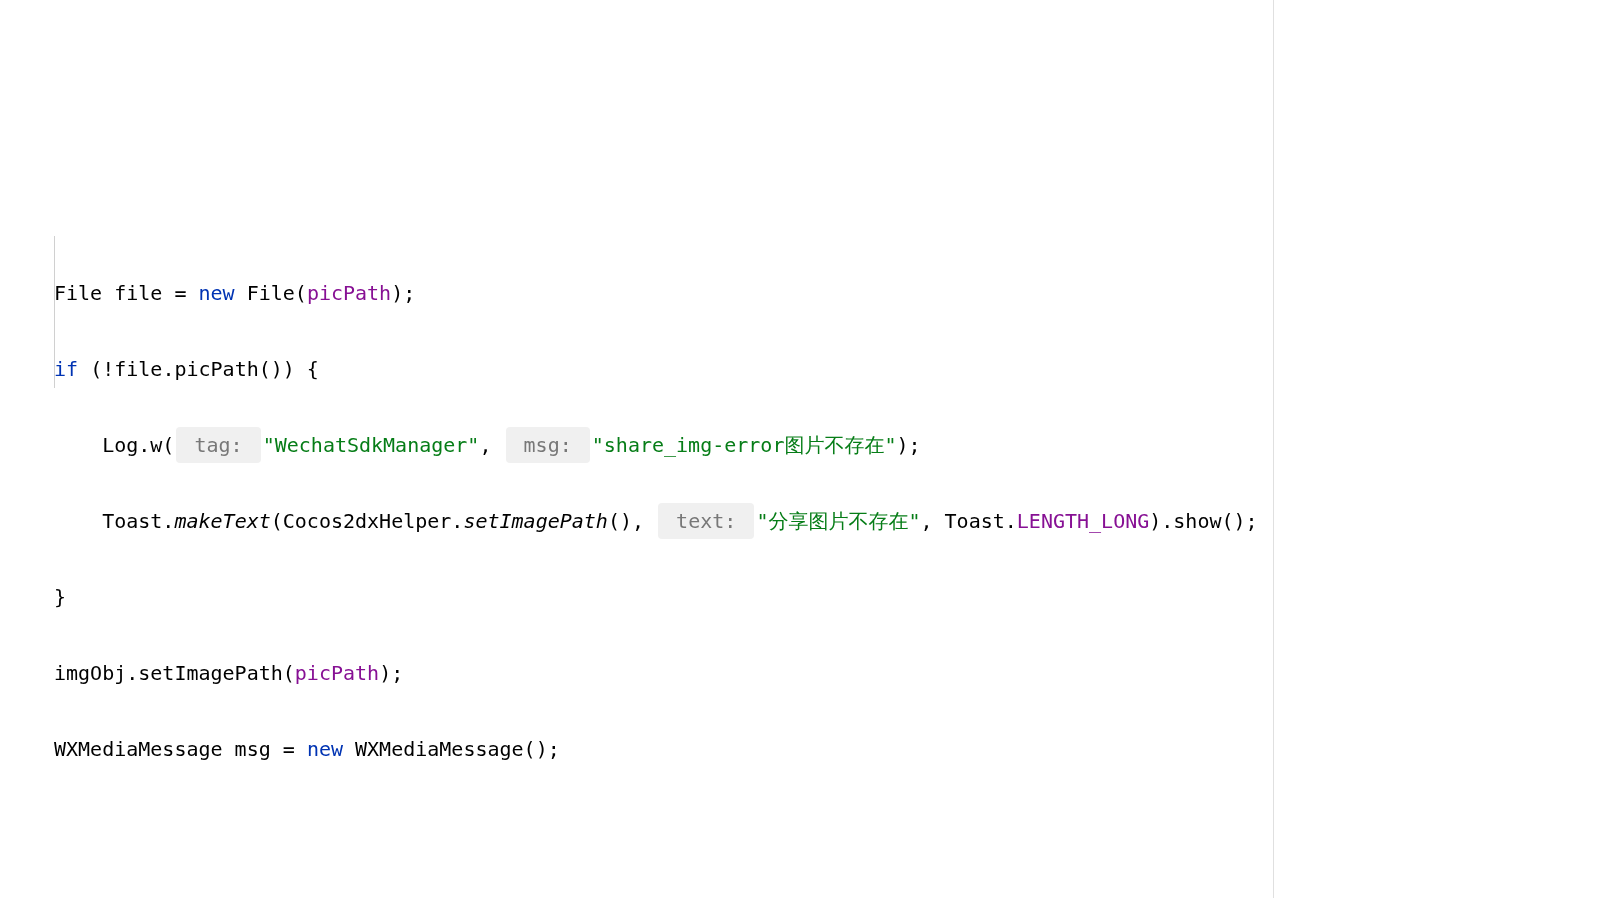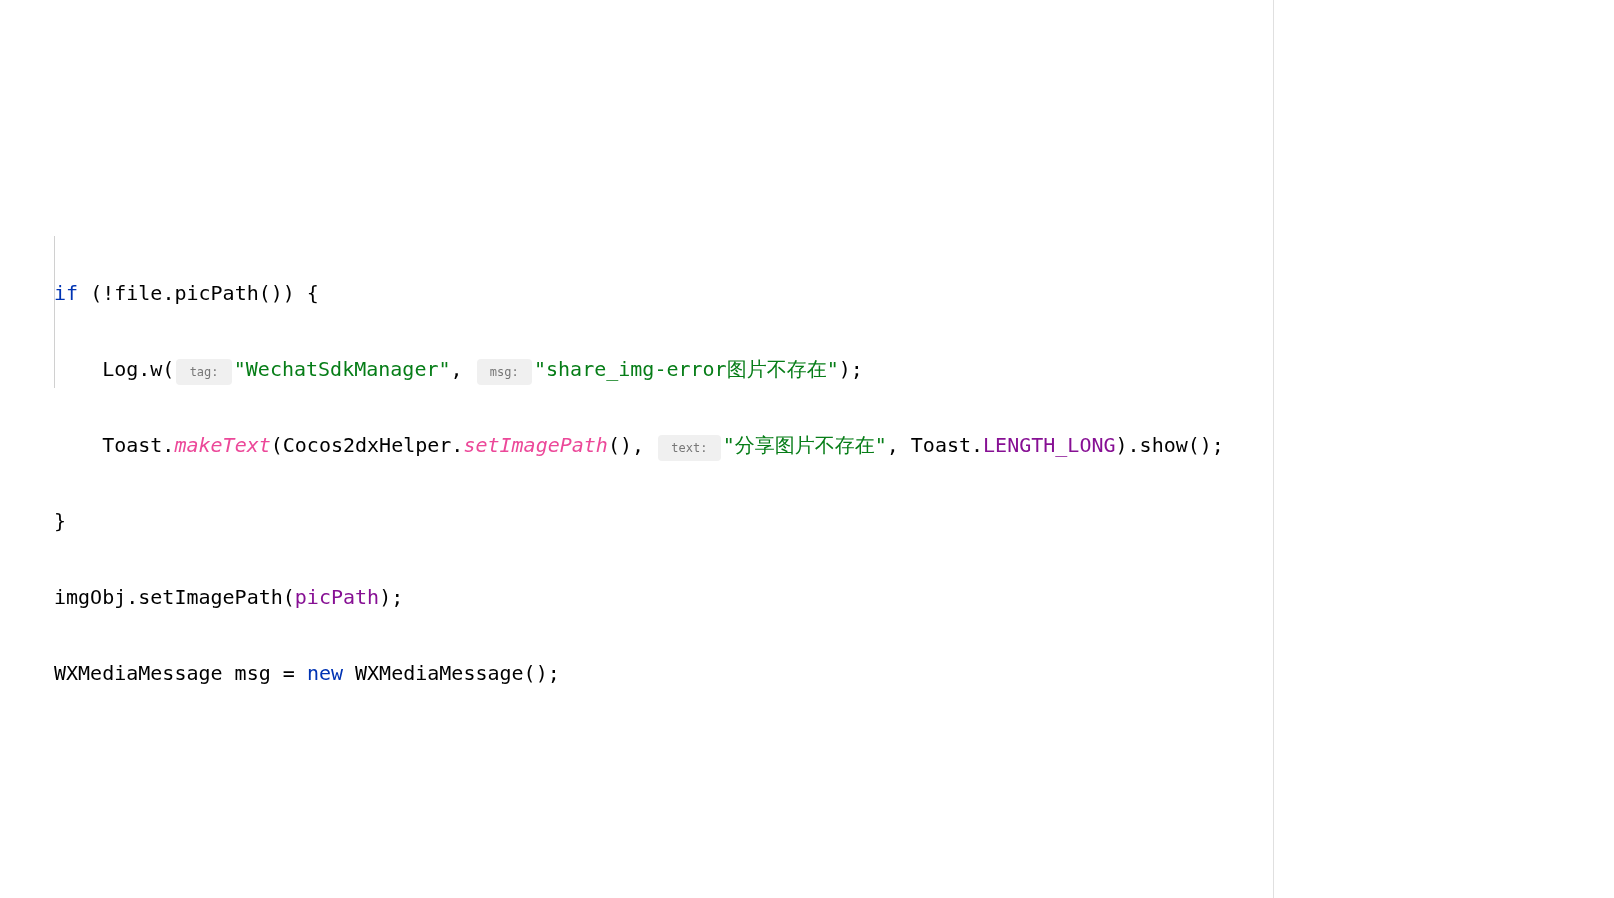--- a/index.html
+++ b/index.html
@@ -40,47 +40,48 @@
       color: #871094;
     }
     .static-field {
       color: #871094;
     }
     .string {
       color: #067d17;
     }
     .method-static {
       font-style: italic;
-      color: #ec4899;
+      color: #000000;
     }
     .hint {
       background: #f0f0f0;
       color: #787878;
       border-radius: 4px;
       padding: 6px 6px;
-      font-size: 12px;
+      font-size: 20px;
       margin: 0 2px;
     }
     .right-margin {
       position: fixed;
       right: 340px;
       top: 0;
       bottom: 0;
       width: 1px;
       background: #e0e0e0;
     }
   </style>
 </head>
 <body>
 
 
 
 <div class="code-container">
 <div class="right-margin"></div>
 <div class="indent-guide"></div>
+<div class="line"><span>File file = </span><span class="keyword">new</span><span> File(</span><span class="field">picPath</span><span>);</span></div>
 <div class="line"><span class="keyword">if</span><span> (!file.picPath()) {</span></div>
 <div class="line"><span>    Log.w(</span><span class="hint"> tag: </span><span class="string">"WechatSdkManager"</span><span>, </span><span class="hint"> msg: </span><span class="string">"share_img-error图片不存在"</span><span>);</span></div>
 <div class="line"><span>    Toast.</span><span class="method-static">makeText</span><span>(Cocos2dxHelper.</span><span class="method-static">setImagePath</span><span>(), </span><span class="hint"> text: </span><span class="string">"分享图片不存在"</span><span>, Toast.</span><span class="static-field">LENGTH_LONG</span><span>).show();</span></div>
 <div class="line"><span>}</span></div>
 <div class="line"><span>imgObj.setImagePath(</span><span class="field">picPath</span><span>);</span></div>
 <div class="line"><span>WXMediaMessage msg = </span><span class="keyword">new</span><span> WXMediaMessage();</span></div>
 
 
 
 

